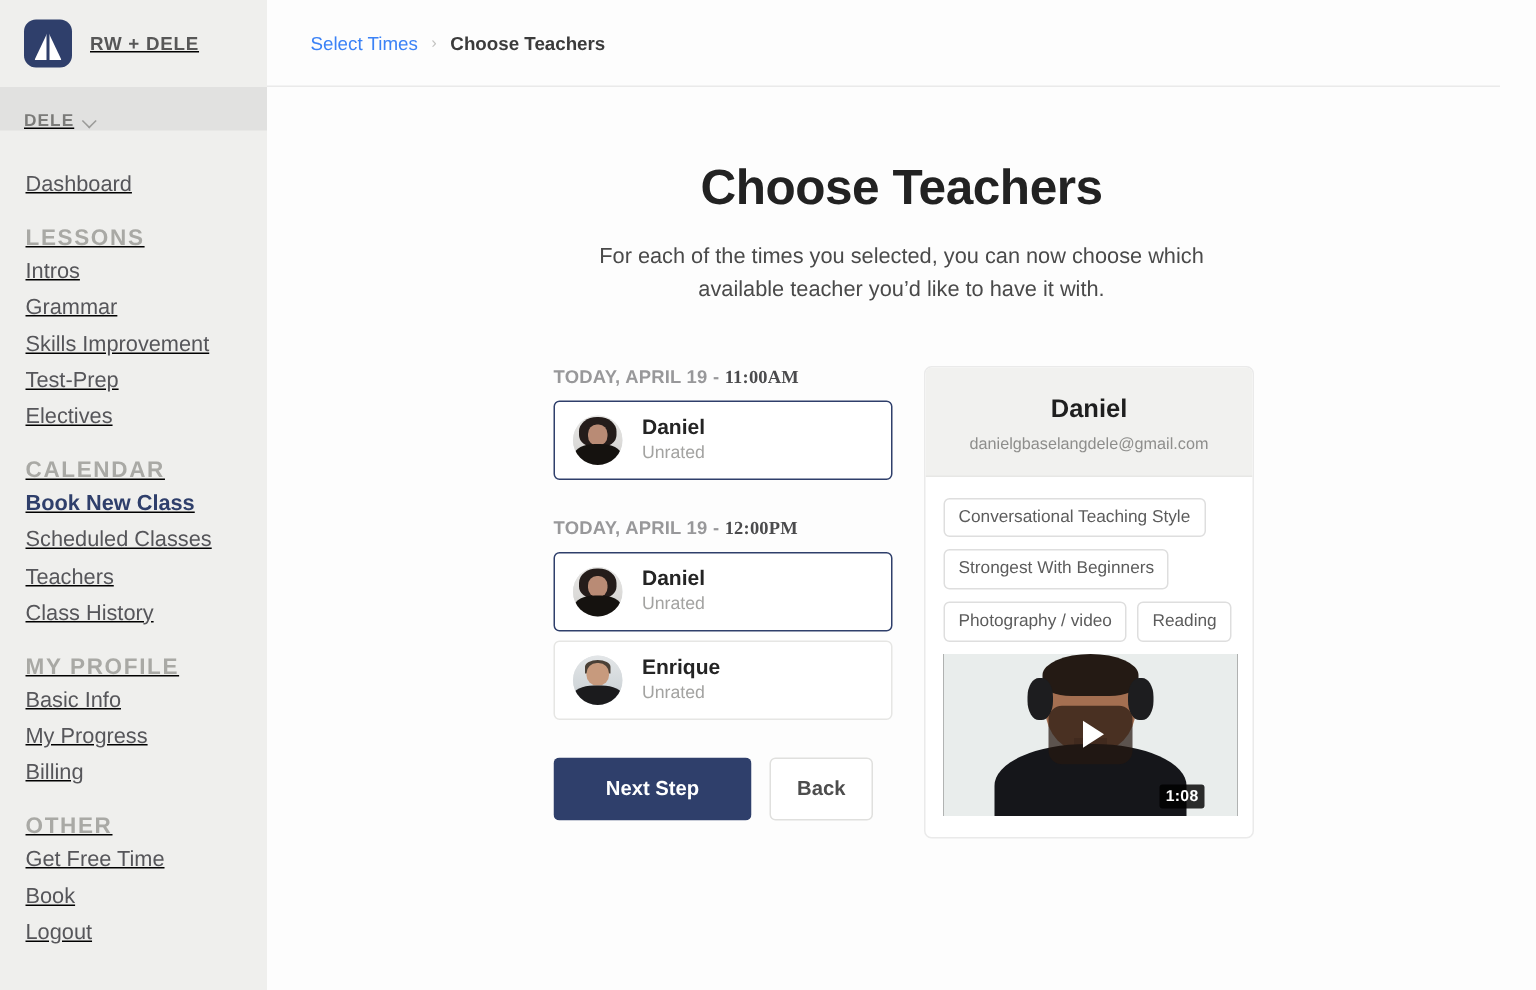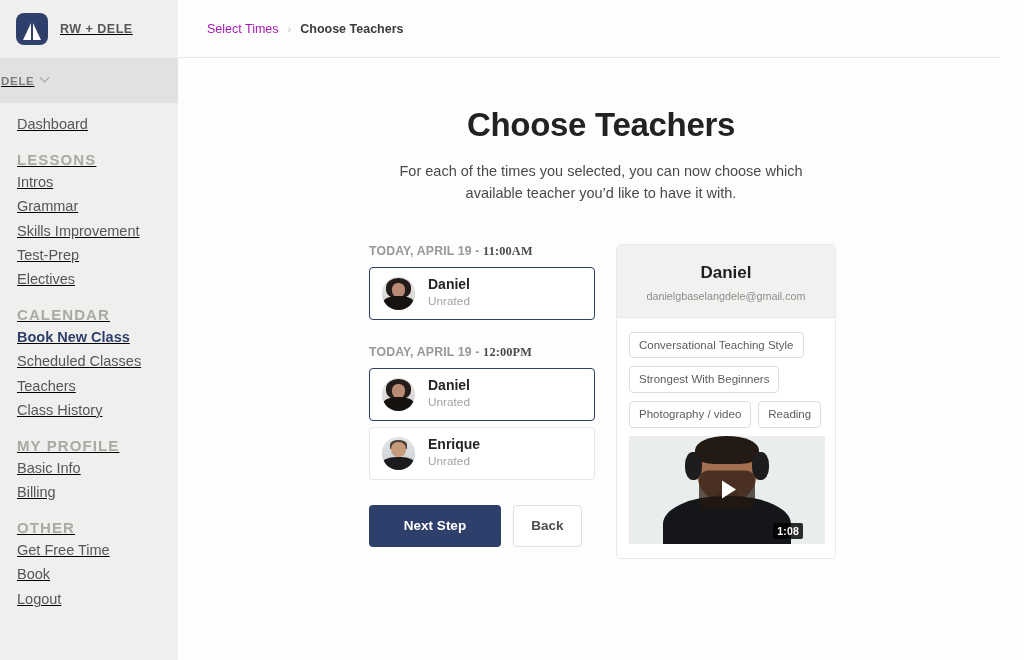--- a/index.html
+++ b/index.html
@@ -55,41 +55,41 @@
     background: #2f3f6b;
   }
   .brand-text {
     font-size: 12.5px;
     font-weight: bold;
     letter-spacing: 0.5px;
     color: #575757;
   }
 
   .org-row {
-    height: 45px;
+    height: 29px;
     background: #e1e1e0;
-    display: flex; align-items: center;
-    padding-left: 1px;
+    display: flex; align-items: flex-end;
+    padding-left: 16px;
     gap: 7px;
     cursor: pointer;
   }
   .org-name {
     font-size: 11.5px;
     font-weight: bold;
     letter-spacing: 0.7px;
     color: #7b7b79;
   }
   .caret {
     width: 7px; height: 7px;
     border-right: 1.4px solid #9b9b99;
     border-bottom: 1.4px solid #9b9b99;
     transform: rotate(45deg) translate(-2px,-2px);
   }
 
-  .nav { padding-top: 9px; }
+  .nav { padding-top: 24px; }
   .nav-item {
     display: block;
     padding: 0 0 0 17px;
     height: 24.2px;
     line-height: 24.2px;
     font-size: 14.5px;
     color: #56565a;
     text-decoration: none;
     cursor: pointer;
     white-space: nowrap;
@@ -115,21 +115,21 @@
   }
   .breadcrumb-bar {
     height: 58px;
     border-bottom: 1px solid #eaeaea;
     display: flex; align-items: center;
     padding-left: 29px;
     margin-right: 24px;
   }
   .crumb {
     font-size: 12.5px;
-    color: #a21caf;
+    color: #3b82f6;
     cursor: pointer;
   }
   .crumb.current { color: #3b3b3b; font-weight: bold; cursor: default; }
   .crumb-sep {
     margin: 0 9px;
     font-size: 11px;
     color: #c3c3c1;
   }
 
   .page-title {
@@ -414,20 +414,21 @@
       <a class="nav-item">Electives</a>
 
       <div class="nav-group-label">CALENDAR</div>
       <a class="nav-item active">Book New Class</a>
       <a class="nav-item">Scheduled Classes</a>
       <a class="nav-item">Teachers</a>
       <a class="nav-item">Class History</a>
 
       <div class="nav-group-label">MY PROFILE</div>
       <a class="nav-item">Basic Info</a>
+      <a class="nav-item">My Progress</a>
       <a class="nav-item">Billing</a>
 
       <div class="nav-group-label">OTHER</div>
       <a class="nav-item">Get Free Time</a>
       <a class="nav-item">Book</a>
       <a class="nav-item">Logout</a>
     </nav>
   </aside>
 
   <main class="main">

